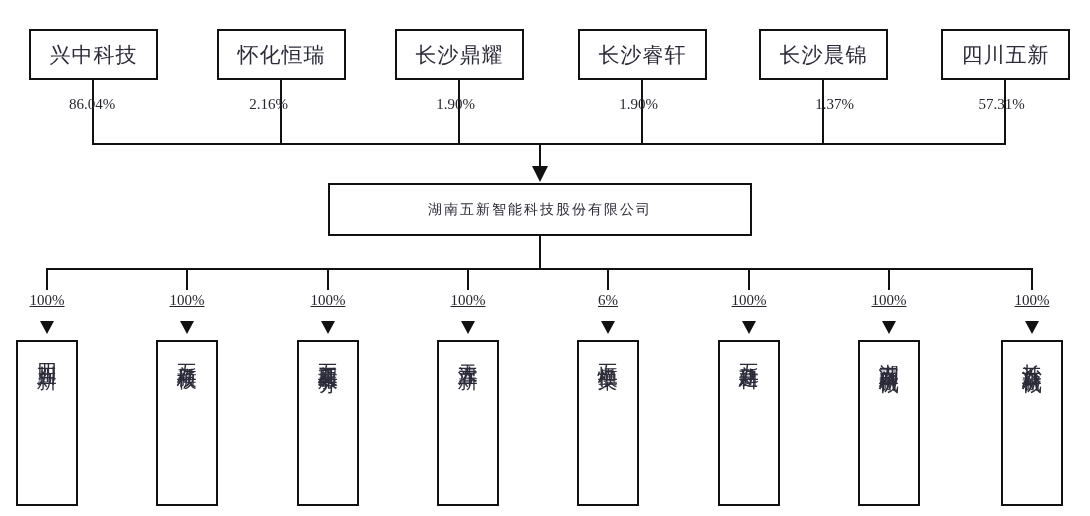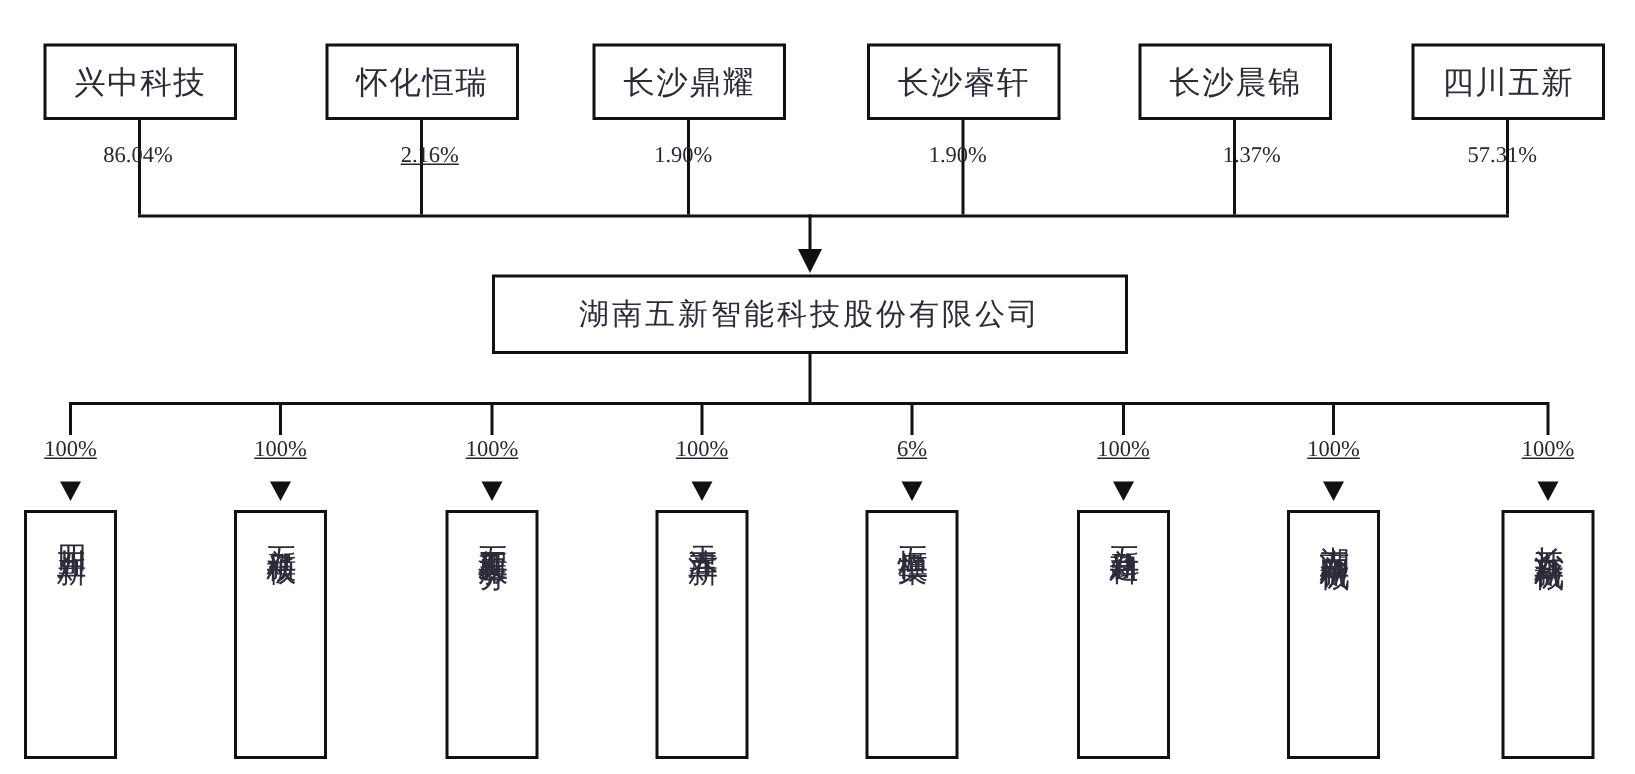--- a/index.html
+++ b/index.html
@@ -29,21 +29,21 @@
     top:29px;
     width:129px;height:51px;
     font-size:21px;
     letter-spacing:1px;
   }
 
   
   .center-box{
     left:328px;top:183px;
     width:424px;height:53px;
-    font-size:20px;
+    font-size:14px;
     letter-spacing:2px;
   }
 
   
   .sub-box{
     top:340px;
     width:62px;height:166px;
     font-size:20px;
     padding-top:6px;
     align-items:flex-start;
@@ -110,21 +110,21 @@
   </div>
 
   <div class="vline" style="left:92px;  top:80px; height:63px;"></div>
   <div class="vline" style="left:280px; top:80px; height:63px;"></div>
   <div class="vline" style="left:458px; top:80px; height:63px;"></div>
   <div class="vline" style="left:641px; top:80px; height:63px;"></div>
   <div class="vline" style="left:822px; top:80px; height:63px;"></div>
   <div class="vline" style="left:1004px;top:80px; height:63px;"></div>
 
   <div class="pct pct-top" style="left:32px;  width:120px;">86.04%</div>
-  <div class="pct pct-top" style="left:234px; width:105px;text-decoration:underline;">2.16%</div>
+  <div class="pct pct-top" style="left:216px; width:105px;">2.16%</div>
   <div class="pct pct-top" style="left:403px; width:105px;">1.90%</div>
   <div class="pct pct-top" style="left:586px; width:105px;">1.90%</div>
   <div class="pct pct-top" style="left:782px; width:105px;">1.37%</div>
   <div class="pct pct-top" style="left:949px; width:105px;">57.31%</div>
 
   <div class="hline" style="left:92px; top:143px; width:914px;"></div>
 
   <div class="vline" style="left:539px; top:143px; height:25px;"></div>
   <div class="arrow arrow-big" style="left:532px; top:166px;"></div>
 

